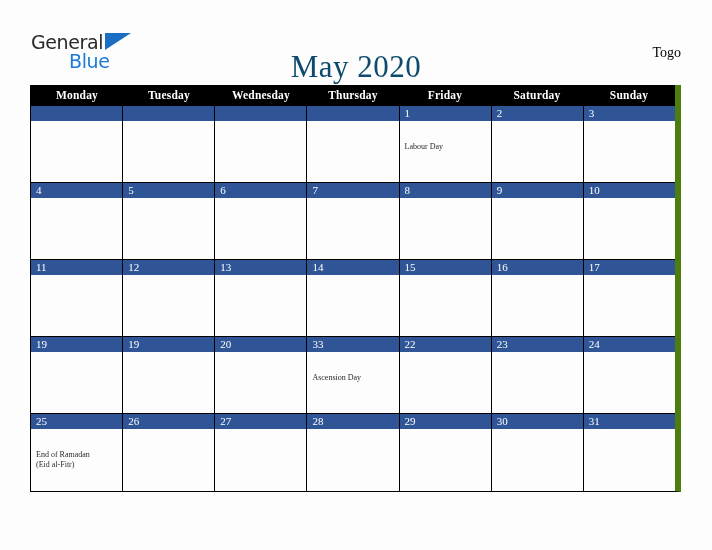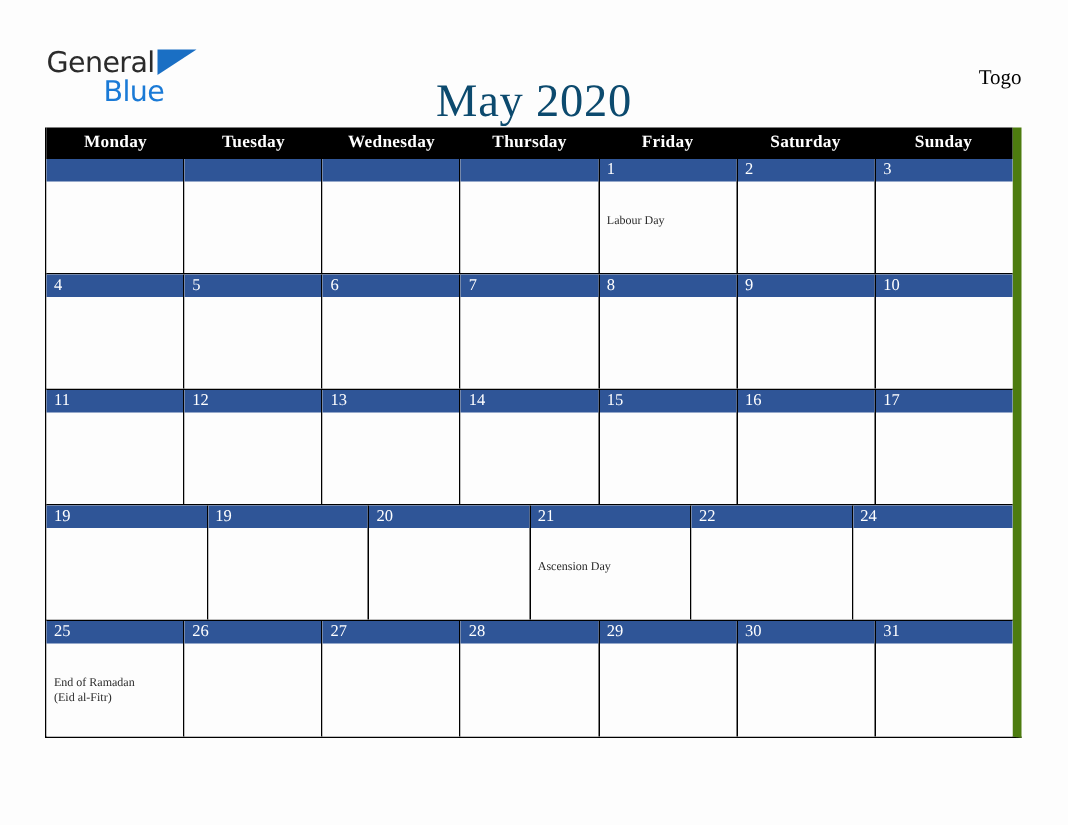--- a/index.html
+++ b/index.html
@@ -331,27 +331,33 @@
               <div class="event"></div>
             </div>
           </div>
           <div class="cell">
             <div class="datebar">20</div>
             <div class="events">
               <div class="event"></div>
             </div>
           </div>
           <div class="cell">
-            <div class="datebar">21</div>
+            <div class="datebar">33</div>
             <div class="events">
               <div class="event">Ascension Day</div>
             </div>
           </div>
           <div class="cell">
             <div class="datebar">22</div>
+            <div class="events">
+              <div class="event"></div>
+            </div>
+          </div>
+          <div class="cell">
+            <div class="datebar">23</div>
             <div class="events">
               <div class="event"></div>
             </div>
           </div>
           <div class="cell">
             <div class="datebar">24</div>
             <div class="events">
               <div class="event"></div>
             </div>
           </div>

